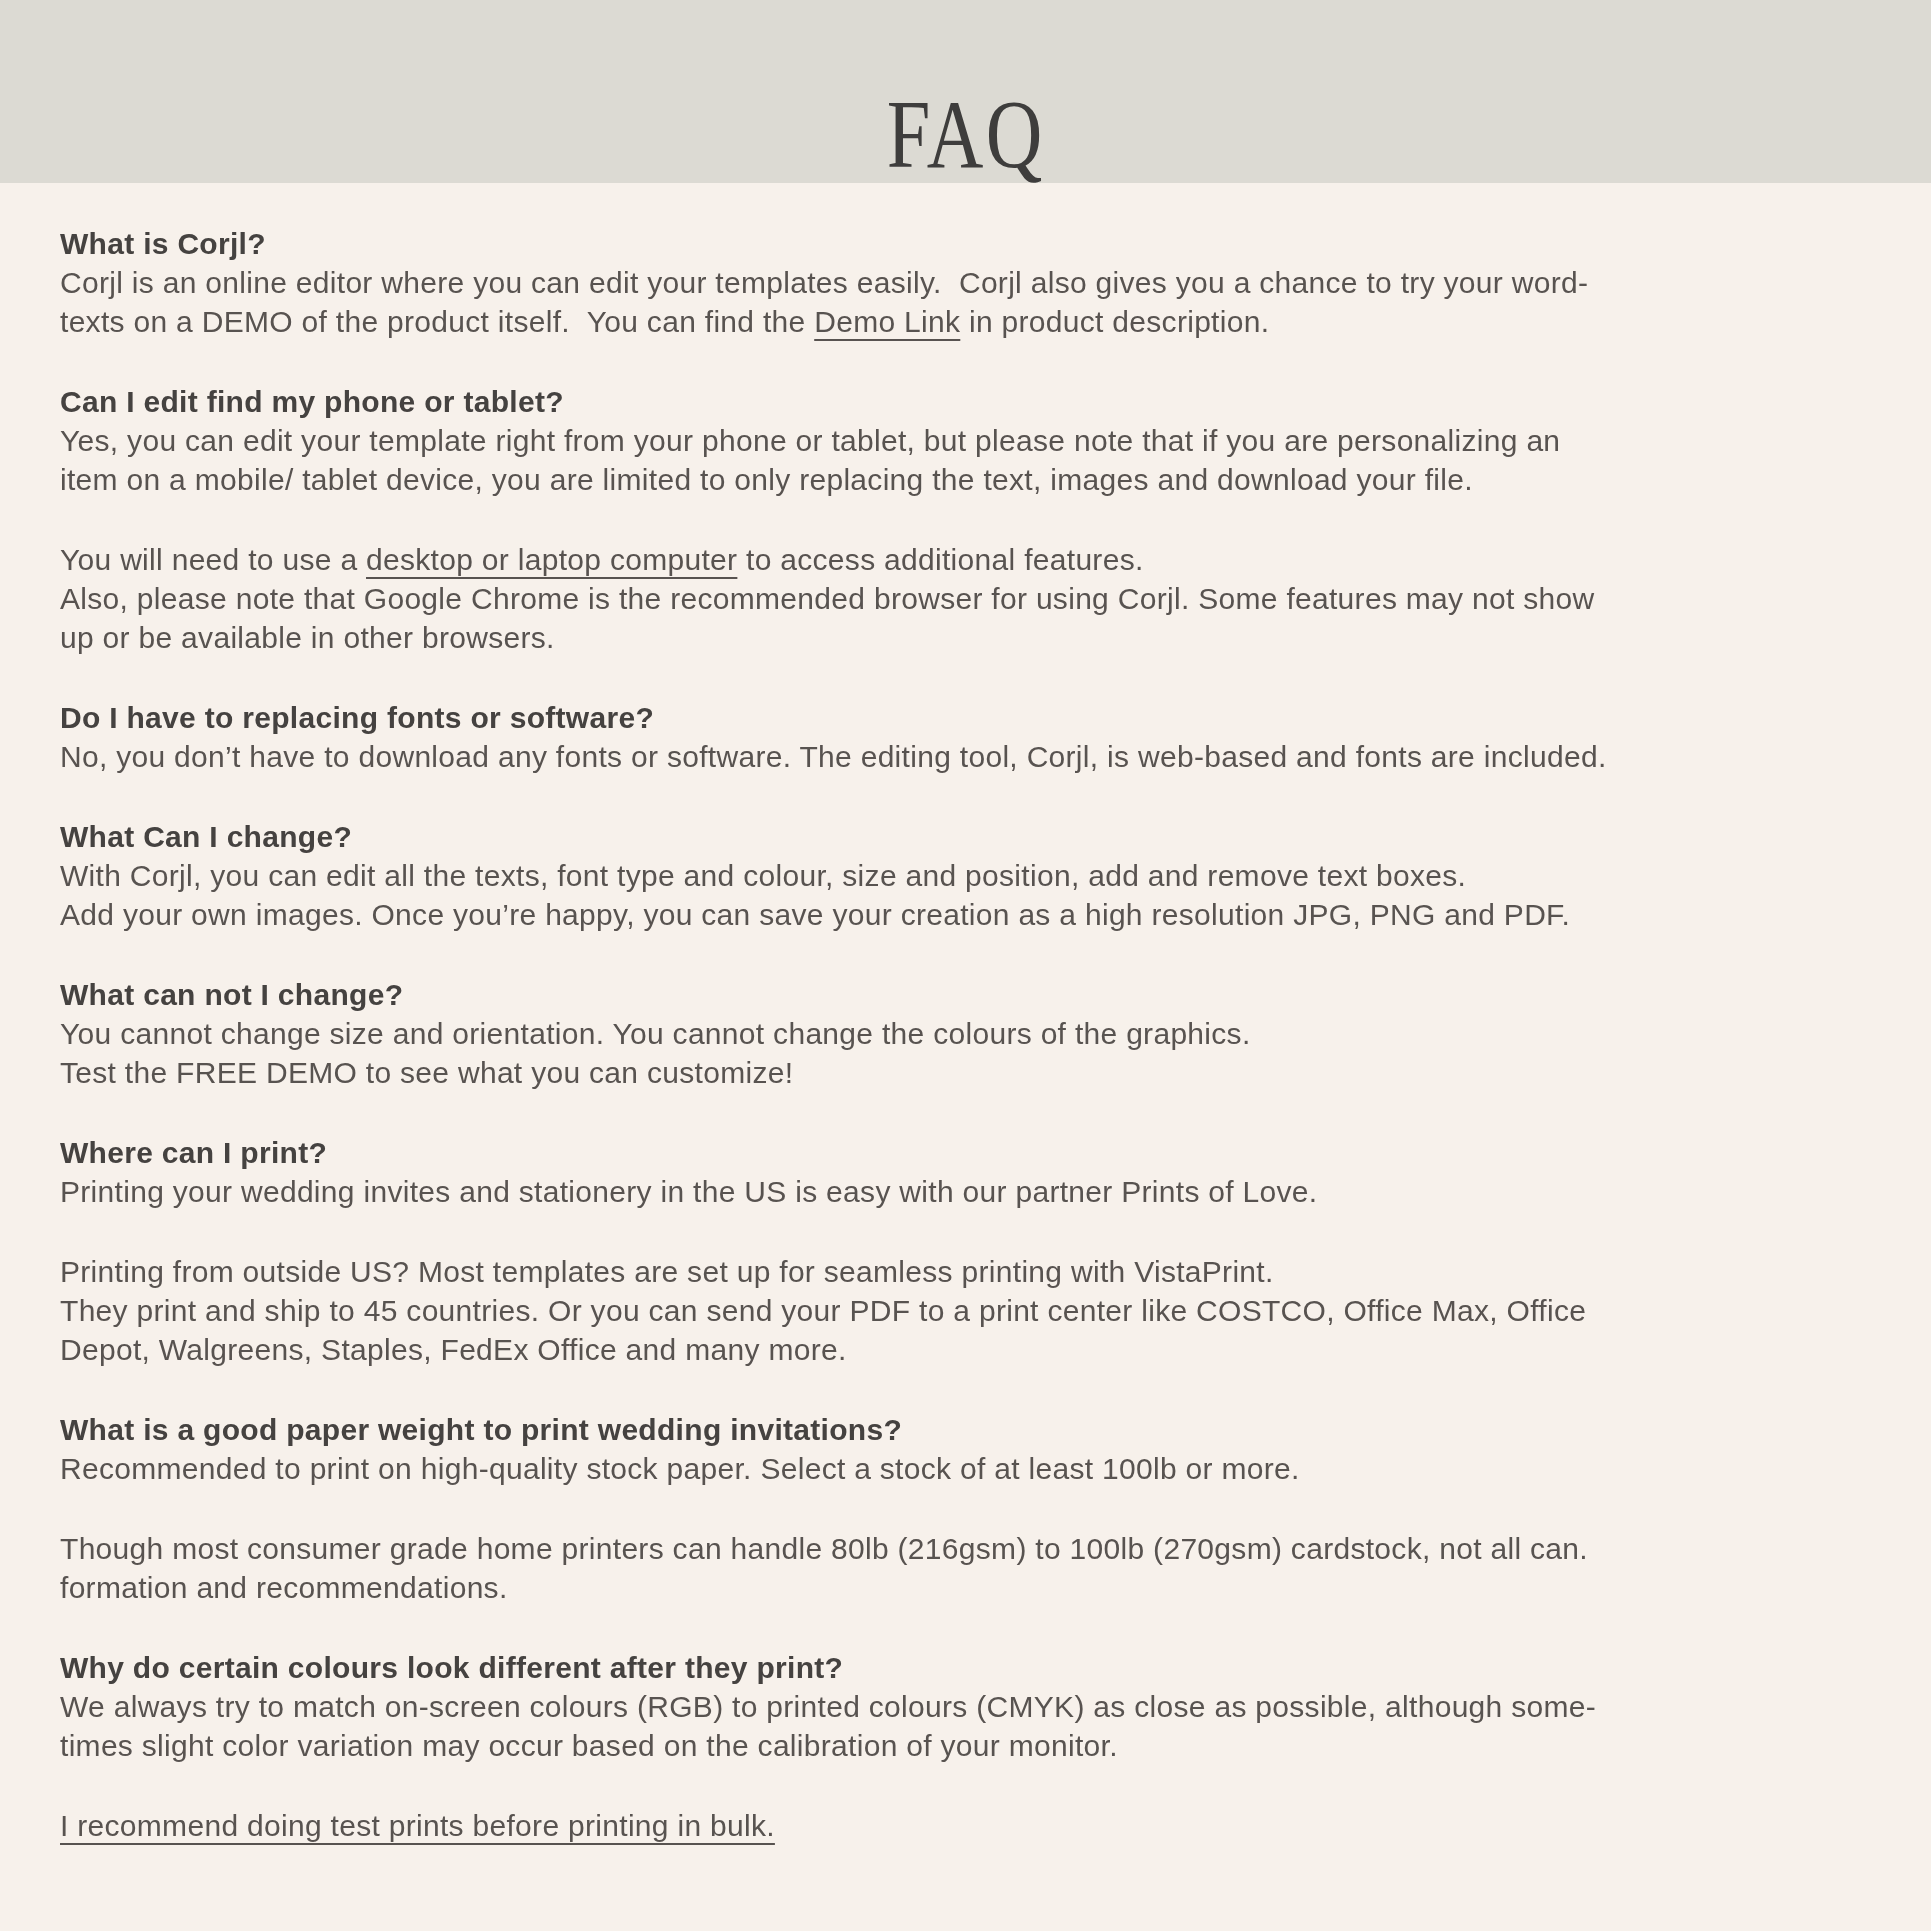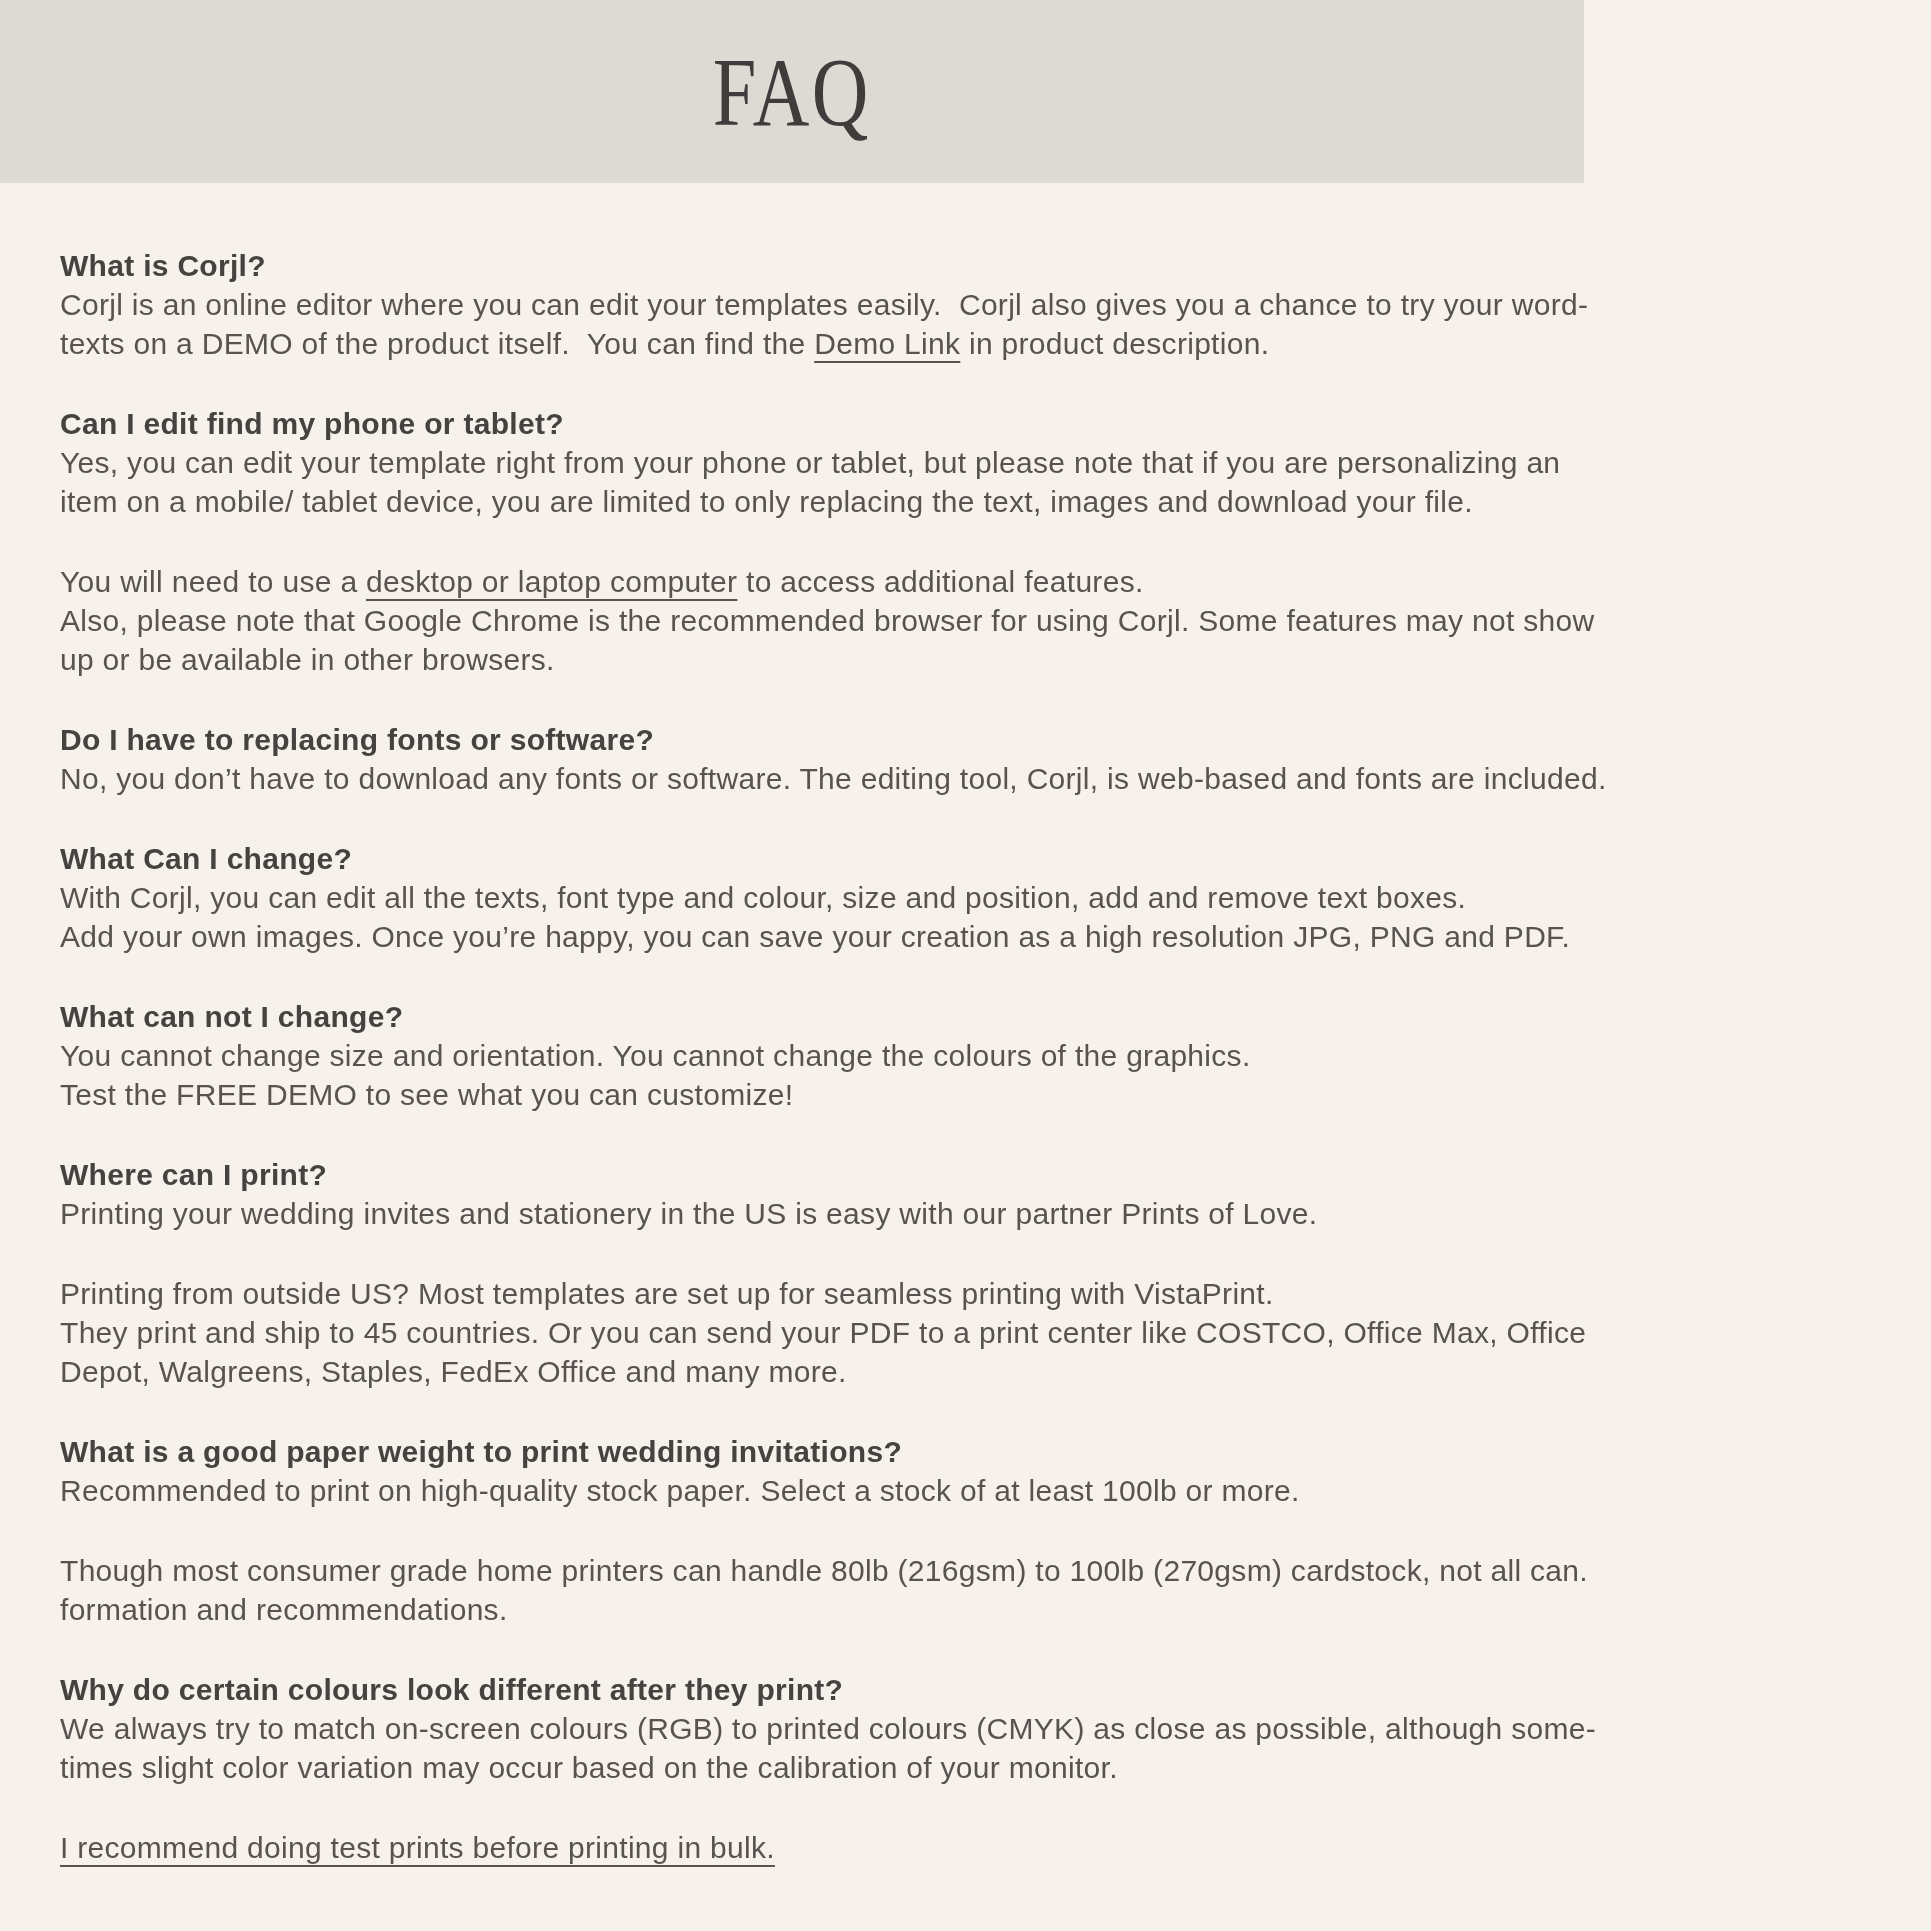--- a/index.html
+++ b/index.html
@@ -8,40 +8,40 @@
     padding: 0;
     width: 1931px;
     height: 1931px;
     overflow: hidden;
   }
   body {
     background: #f7f1eb;
     font-family: "Liberation Sans", sans-serif;
   }
   .banner {
-    width: 1584px;
+    width: 1931px;
     height: 183px;
     background: #dcdad3;
     display: flex;
-    align-items: center;
+    align-items: flex-end;
     justify-content: center;
   }
   .banner-title {
     margin: 0;
     font-family: "Liberation Serif", "DejaVu Serif", serif;
     font-size: 98px;
     font-weight: 500;
     letter-spacing: 2.9px;
     color: #3e3d3c;
     transform: scaleX(0.8);
     transform-origin: center;
     line-height: 1;
   }
   .content {
-    padding: 63px 39px 0 60px;
+    padding: 41px 39px 0 60px;
     font-size: 30px;
     letter-spacing: 0.3px;
     color: #585350;
   }
   section { margin: 0; }
   .q {
     font-weight: 700;
     color: #454240;
     line-height: 39px;
     white-space: pre;

